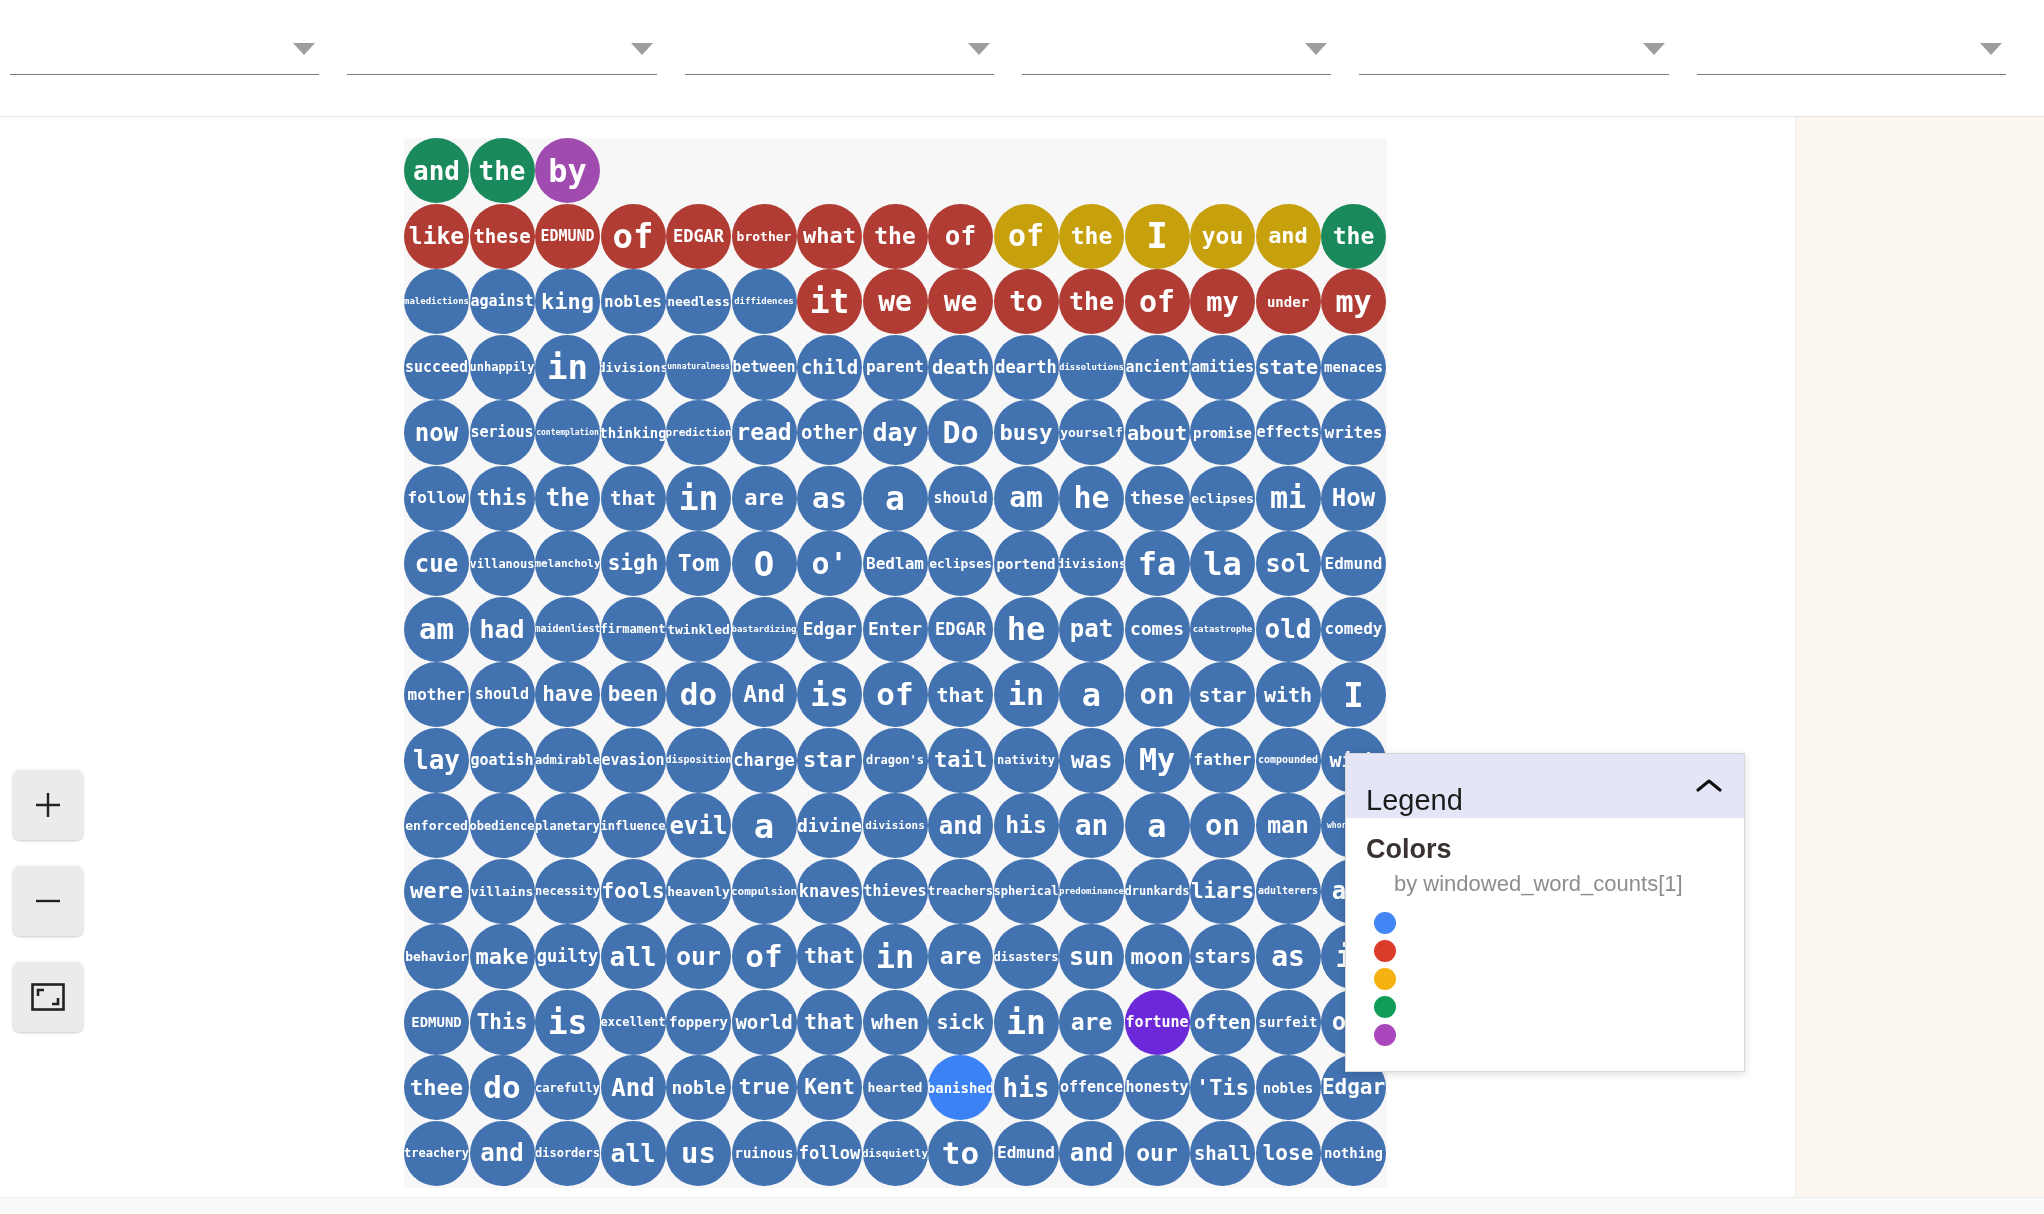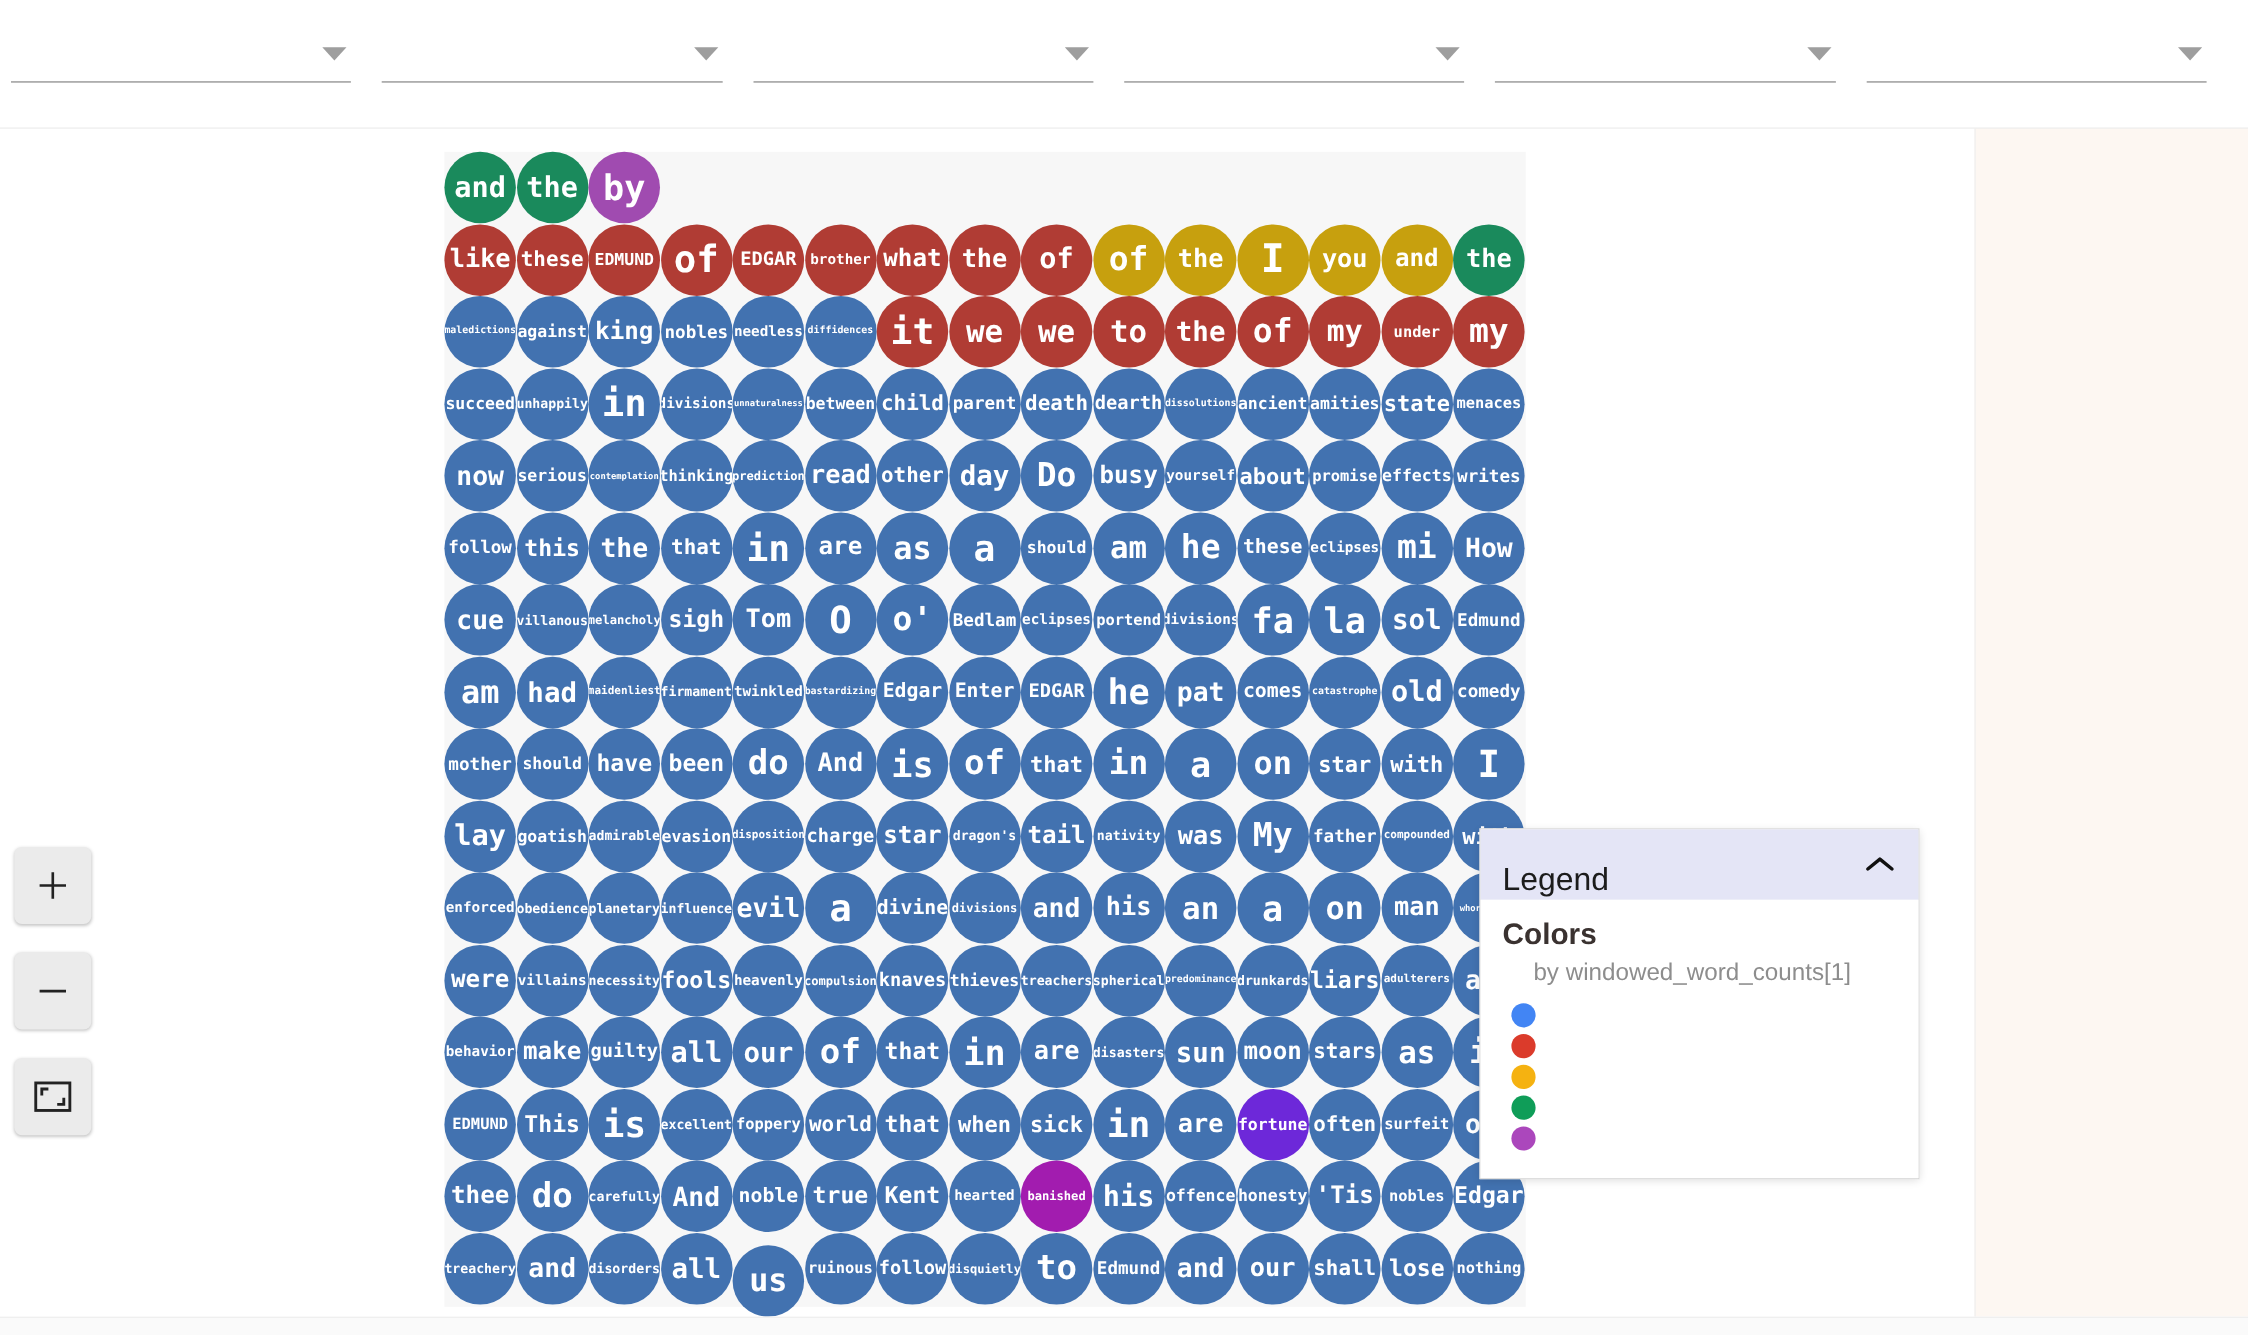--- a/index.html
+++ b/index.html
@@ -881,21 +881,21 @@
           </div>
           <div class="bub" style="left: 327.5px; top: 0px; width: 65px; height: 65px; background: rgb(66, 114, 176); font-size: 21px;">
             <span>true</span>
           </div>
           <div class="bub" style="left: 393px; top: 0px; width: 65px; height: 65px; background: rgb(66, 114, 176); font-size: 21px;">
             <span>Kent</span>
           </div>
           <div class="bub" style="left: 458.5px; top: 0px; width: 65px; height: 65px; background: rgb(66, 114, 176); font-size: 13px;">
             <span>hearted</span>
           </div>
-          <div class="bub" style="left: 524px; top: 0px; width: 65px; height: 65px; background: #a21caf; font-size: 11px;">
+          <div class="bub" style="left: 524px; top: 0px; width: 65px; height: 65px; background: #3b82f6; font-size: 14px;">
             <span>banished</span>
           </div>
           <div class="bub" style="left: 589.5px; top: 0px; width: 65px; height: 65px; background: rgb(66, 114, 176); font-size: 26px;">
             <span>his</span>
           </div>
           <div class="bub" style="left: 655px; top: 0px; width: 65px; height: 65px; background: rgb(66, 114, 176); font-size: 15px;">
             <span>offence</span>
           </div>
           <div class="bub" style="left: 720.5px; top: 0px; width: 65px; height: 65px; background: rgb(66, 114, 176); font-size: 15px;">
             <span>honesty</span>
@@ -916,21 +916,21 @@
           </div>
           <div class="bub" style="left: 65.5px; top: 0px; width: 65px; height: 65px; background: rgb(66, 114, 176); font-size: 24px;">
             <span>and</span>
           </div>
           <div class="bub" style="left: 131px; top: 0px; width: 65px; height: 65px; background: rgb(66, 114, 176); font-size: 12px;">
             <span>disorders</span>
           </div>
           <div class="bub" style="left: 196.5px; top: 0px; width: 65px; height: 65px; background: rgb(66, 114, 176); font-size: 25px;">
             <span>all</span>
           </div>
-          <div class="bub" style="left: 262px; top: 11px; width: 65px; height: 65px; background: rgb(66, 114, 176); font-size: 29px;">
+          <div class="bub" style="left: 262px; top: 0px; width: 65px; height: 65px; background: rgb(66, 114, 176); font-size: 29px;">
             <span>us</span>
           </div>
           <div class="bub" style="left: 327.5px; top: 0px; width: 65px; height: 65px; background: rgb(66, 114, 176); font-size: 14px;">
             <span>ruinous</span>
           </div>
           <div class="bub" style="left: 393px; top: 0px; width: 65px; height: 65px; background: rgb(66, 114, 176); font-size: 17px;">
             <span>follow</span>
           </div>
           <div class="bub" style="left: 458.5px; top: 0px; width: 65px; height: 65px; background: rgb(66, 114, 176); font-size: 11px;">
             <span>disquietly</span>

